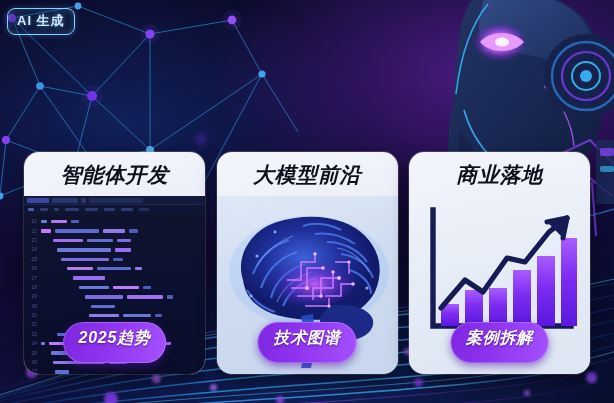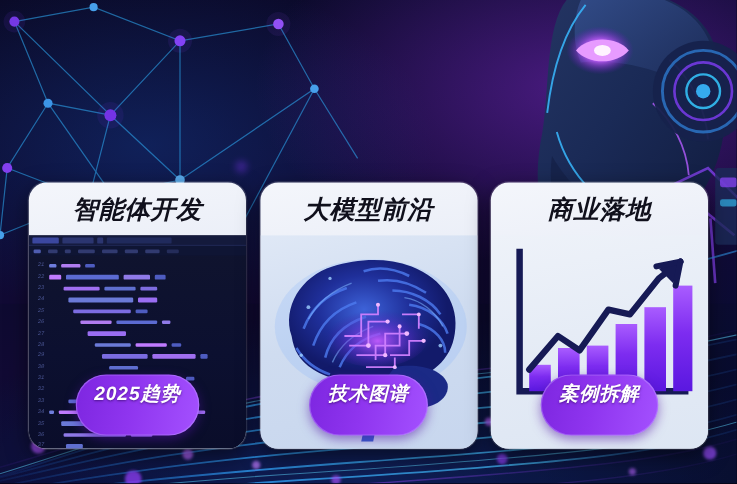--- a/index.html
+++ b/index.html
@@ -52,21 +52,21 @@
     box-shadow:0 6px 18px rgba(0,0,0,.5),0 0 0 1px rgba(255,255,255,.18);
     font-style:italic;
   }
   .card-title{
     position:relative;z-index:3;height:46px;display:flex;align-items:center;justify-content:center;
     color:#10101c;font-size:21px;font-weight:700;letter-spacing:.6px;
   }
   .card-media{position:absolute;left:0;right:0;top:44px;bottom:0;overflow:hidden;}
   .pill{
     position:absolute;left:50%;transform:translateX(-50%);bottom:11px;z-index:5;
-    padding:6px 16px 24px;border-radius:999px;
+    padding:6px 16px 14px;border-radius:999px;
     background:linear-gradient(100deg,#7d26e0 0%,#8f35ef 45%,#a451ff 100%);
     color:#fff;font-size:16px;font-weight:700;letter-spacing:.7px;white-space:nowrap;
     box-shadow:0 3px 9px rgba(80,20,160,.55),0 0 0 1px rgba(190,150,255,.45) inset;
     text-shadow:0 1px 2px rgba(40,0,80,.6);
   }
   
   .editor{position:absolute;inset:0;background:linear-gradient(180deg,#10142e 0%,#0c1030 55%,#0a0d2a 100%);}
   .ed-tabbar{height:9px;background:#141a3c;border-bottom:1px solid #1d2550;display:flex;align-items:center;gap:3px;padding:0 3px;}
   .ed-chip{height:5px;border-radius:1px;background:#2b3570;}
   .ed-menubar{height:8px;background:#0f1534;display:flex;align-items:center;gap:6px;padding:0 4px;}
@@ -230,20 +230,21 @@
     <div class="bokeh" style="left:222px;top:352px;width:6px;height:6px;background:#9b4dff;opacity:.75;"></div>
     <div class="bokeh" style="left:276px;top:396px;width:8px;height:8px;background:#a24df5;opacity:.7;"></div>
     <div class="bokeh" style="left:404px;top:348px;width:7px;height:7px;background:#b45cff;opacity:.8;"></div>
     <div class="bokeh" style="left:414px;top:378px;width:9px;height:9px;background:#8a3df0;opacity:.75;"></div>
     <div class="bokeh" style="left:566px;top:334px;width:8px;height:8px;background:#c07bff;opacity:.7;"></div>
     <div class="bokeh" style="left:586px;top:372px;width:11px;height:11px;background:#9b4dff;opacity:.7;"></div>
     <div class="bokeh" style="left:524px;top:390px;width:6px;height:6px;background:#b664ff;opacity:.6;"></div>
     <div class="bokeh" style="left:196px;top:134px;width:10px;height:10px;background:#7a35ee;opacity:.4;filter:blur(3px);"></div>
   </div>
 
+  <div class="badge">AI 生成</div>
 
 
   <div class="cards">
 
     <div class="card">
       <div class="card-title">智能体开发</div>
       <div class="card-media">
         <div class="editor">
           <div class="ed-tabbar">
             <div class="ed-chip" style="width:22px;background:#3b47a0;"></div>

